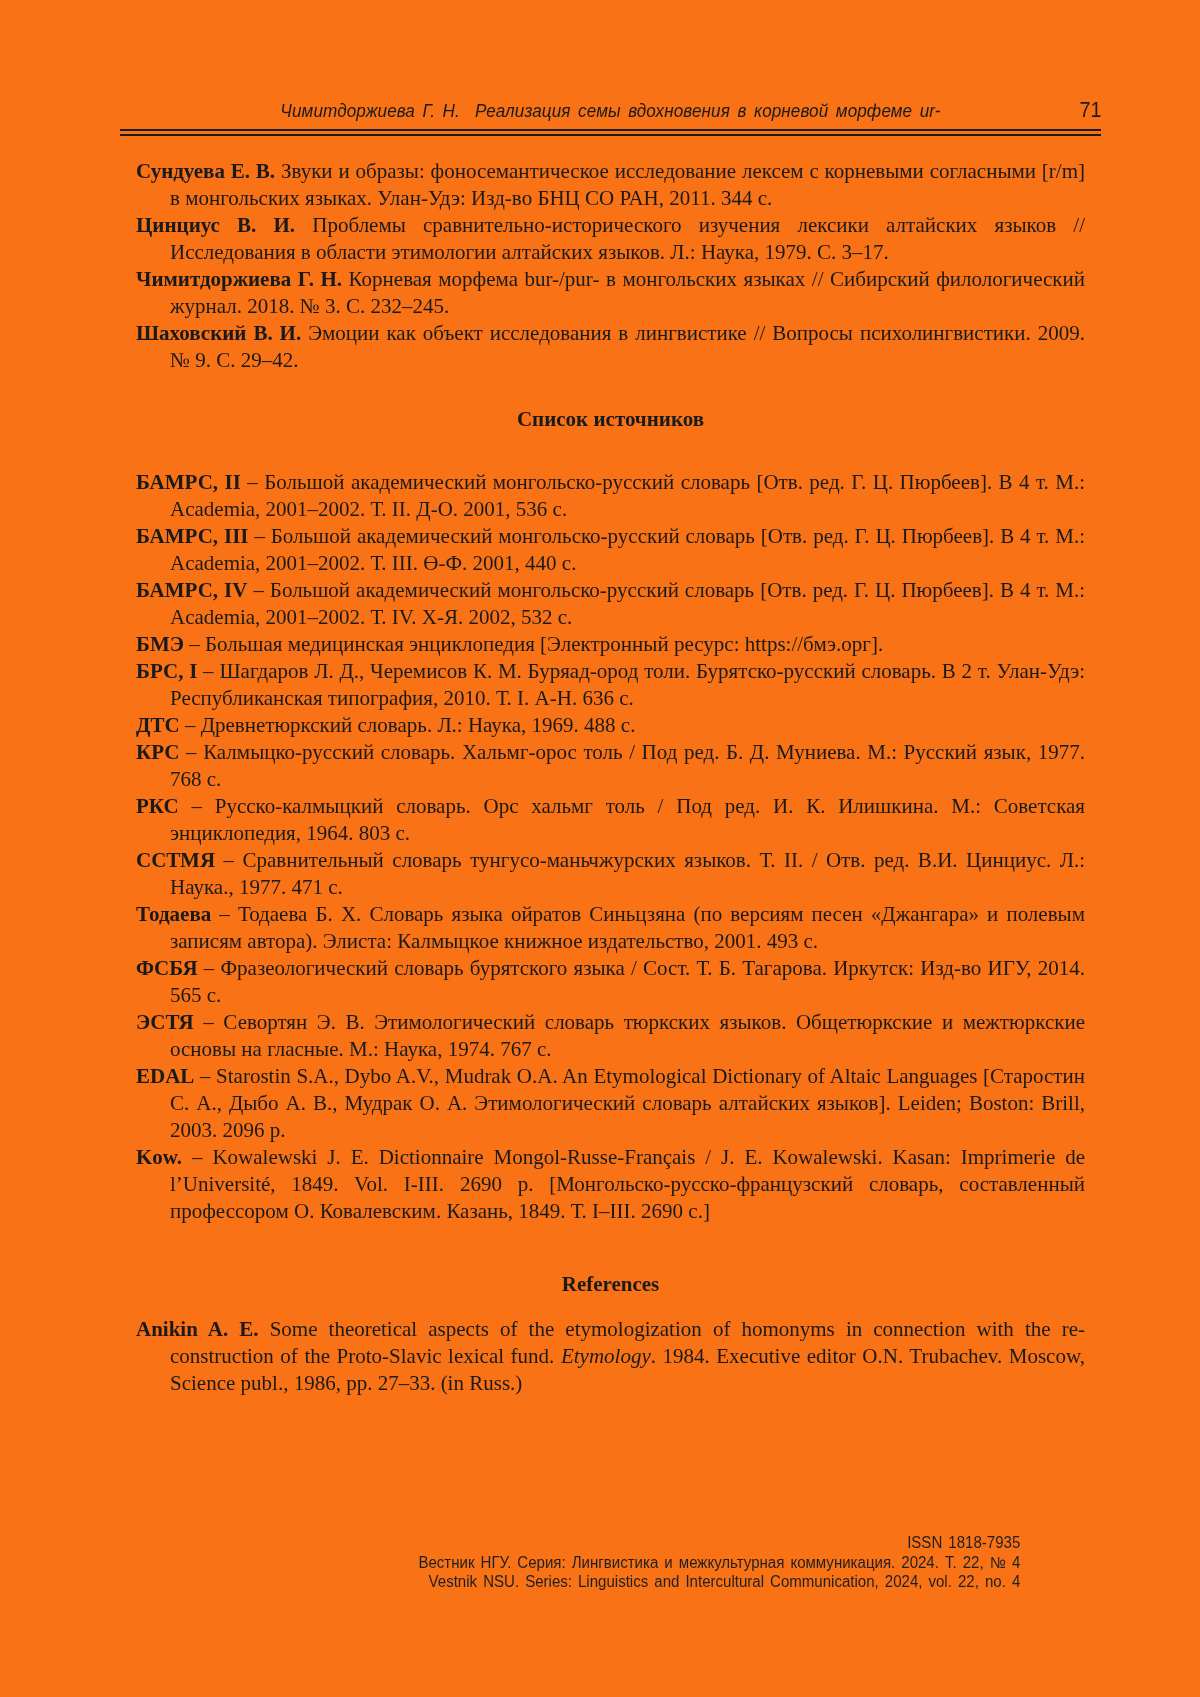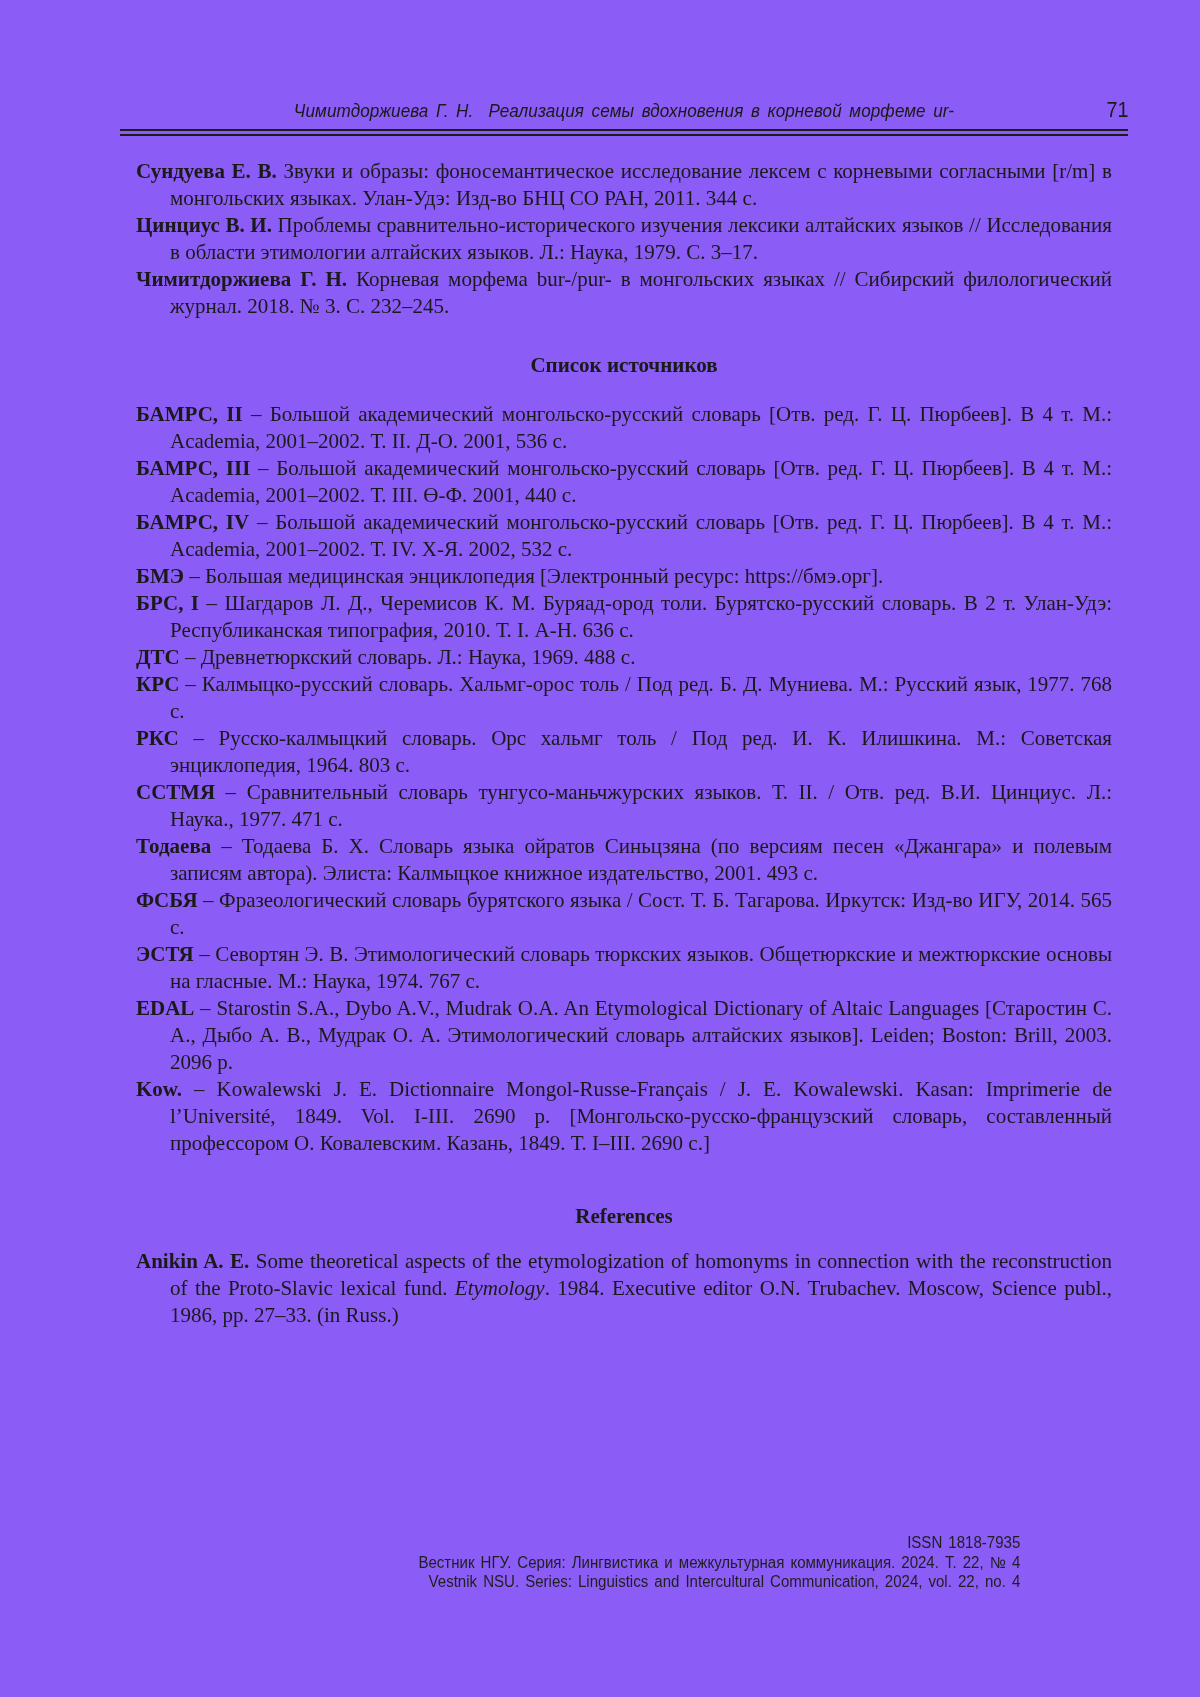--- a/index.html
+++ b/index.html
@@ -1,23 +1,23 @@
 <!DOCTYPE html>
 <html lang="ru"><head>
 <meta charset="utf-8">
 <style>
   html, body { margin: 0; padding: 0; background: #ffffff; }
   .page {
     position: relative;
     width: 1200px;
     height: 1697px;
     box-sizing: border-box;
-    background: #8b5cf6;
+    background: #f97316;
     color: #1a1a1a;
-    padding: 0 72px 0 120px;
+    padding: 0 99px 0 120px;
     overflow: hidden;
     font-family: "Liberation Serif", serif;
   }
 
   
   .running-head-row {
     position: relative;
     margin-top: 100px;
     height: 22px;
     font-family: "Liberation Sans", sans-serif;
@@ -62,21 +62,21 @@
     hyphens: manual;
   }
   .entry b { font-weight: bold; }
   .entry i { font-style: italic; }
 
   .section-heading {
     text-align: center;
     font-weight: bold;
     font-size: 21px;
     line-height: 27px;
-    margin: 32px 0 22px 0;
+    margin: 32px 0 36px 0;
   }
   .section-heading.refs { margin: 46px 0 18px 0; }
 
   
   .footer {
     position: absolute;
     top: 1533px;
     right: 180px;
     text-align: right;
     font-family: "Liberation Sans", sans-serif;
@@ -100,20 +100,21 @@
     <div class="rh-text"><span>Чимитдоржиева Г. Н.</span>&nbsp;&nbsp;<span>Реализация семы вдохновения в корневой морфеме ur-</span></div>
     <div class="page-num">71</div>
   </div>
 
   <div class="double-rule"></div>
 
   <div class="ref-list top-list">
       <p class="entry"><b class="lbl">Сундуева Е. В.</b><span class="t1"> Звуки и образы: фоносемантическое исследование лексем с корневыми соглас­ными [r/m] в монгольских языках. Улан-Удэ: Изд-во БНЦ СО РАН, 2011. 344 с.</span></p>
       <p class="entry"><b class="lbl">Цинциус В. И.</b><span class="t1"> Проблемы сравнительно-исторического изучения лексики алтайских языков // Исследования в области этимологии алтайских языков. Л.: Наука, 1979. С. 3–17.</span></p>
       <p class="entry"><b class="lbl">Чимитдоржиева Г. Н.</b><span class="t1"> Корневая морфема bur-/pur- в монгольских языках // Сибирский фило­логический журнал. 2018. № 3. С. 232–245.</span></p>
+      <p class="entry"><b class="lbl">Шаховский В. И.</b><span class="t1"> Эмоции как объект исследования в лингвистике // Вопросы психолингви­стики. 2009. № 9. С. 29–42.</span></p>
     </div>
 
   <div class="section-heading">Список источников</div>
 
   <div class="ref-list">
       <p class="entry"><b class="lbl">БАМРС, II</b><span class="t1"> – Большой академический монгольско-русский словарь [Отв. ред. Г. Ц. Пюрбеев]. В 4 т. М.: Academia, 2001–2002. Т. II. Д-О. 2001, 536 с.</span></p>
       <p class="entry"><b class="lbl">БАМРС, III</b><span class="t1"> – Большой академический монгольско-русский словарь [Отв. ред. Г. Ц. Пюрбеев]. В 4 т. М.: Academia, 2001–2002. Т. III. Ө-Ф. 2001, 440 с.</span></p>
       <p class="entry"><b class="lbl">БАМРС, IV</b><span class="t1"> – Большой академический монгольско-русский словарь [Отв. ред. Г. Ц. Пюрбеев]. В 4 т. М.: Academia, 2001–2002. Т. IV. Х-Я. 2002, 532 с.</span></p>
       <p class="entry"><b class="lbl">БМЭ</b><span class="t1"> – Большая медицинская энциклопедия [Электронный ресурс: https://бмэ.орг].</span></p>
       <p class="entry"><b class="lbl">БРС, I</b><span class="t1"> – Шагдаров Л. Д., Черемисов К. М. Буряад-ород толи. Бурятско-русский словарь. В 2 т. Улан-Удэ: Республиканская типография, 2010. Т. I. А-Н. 636 с.</span></p>

